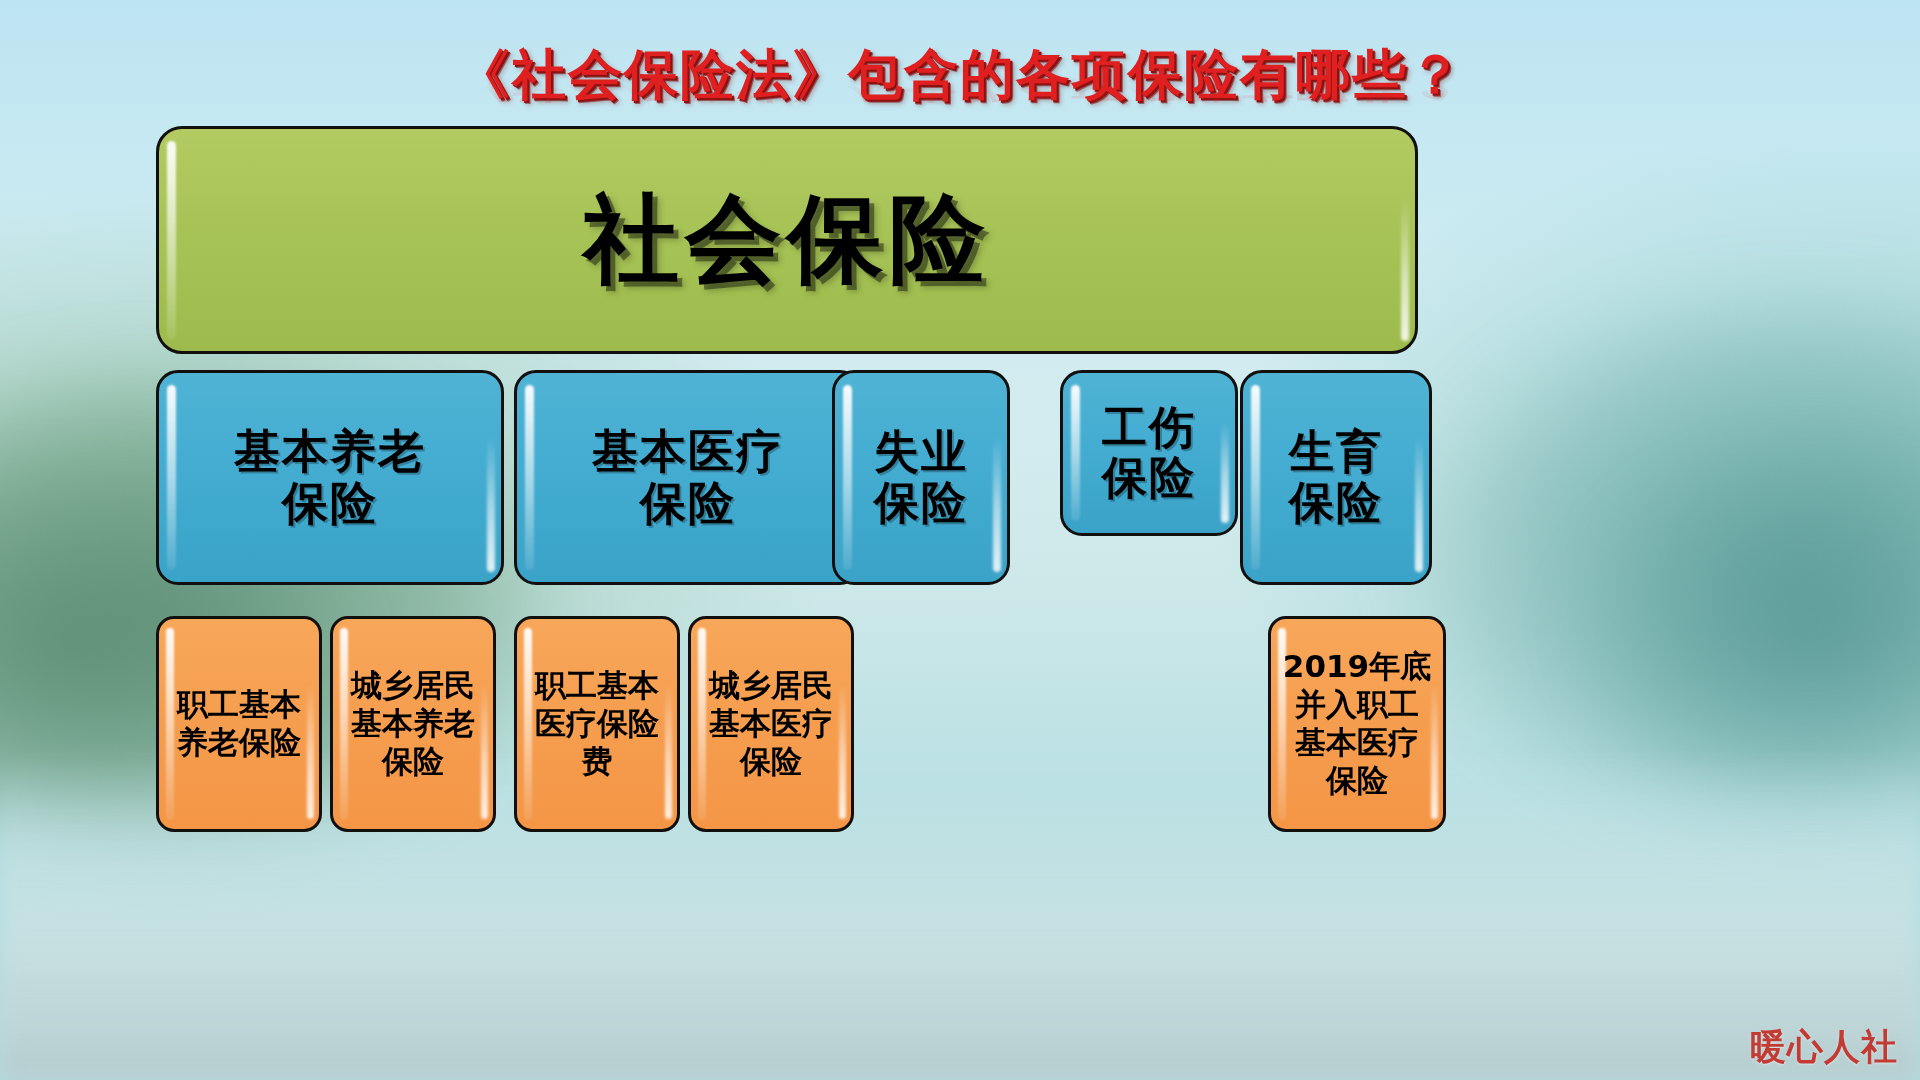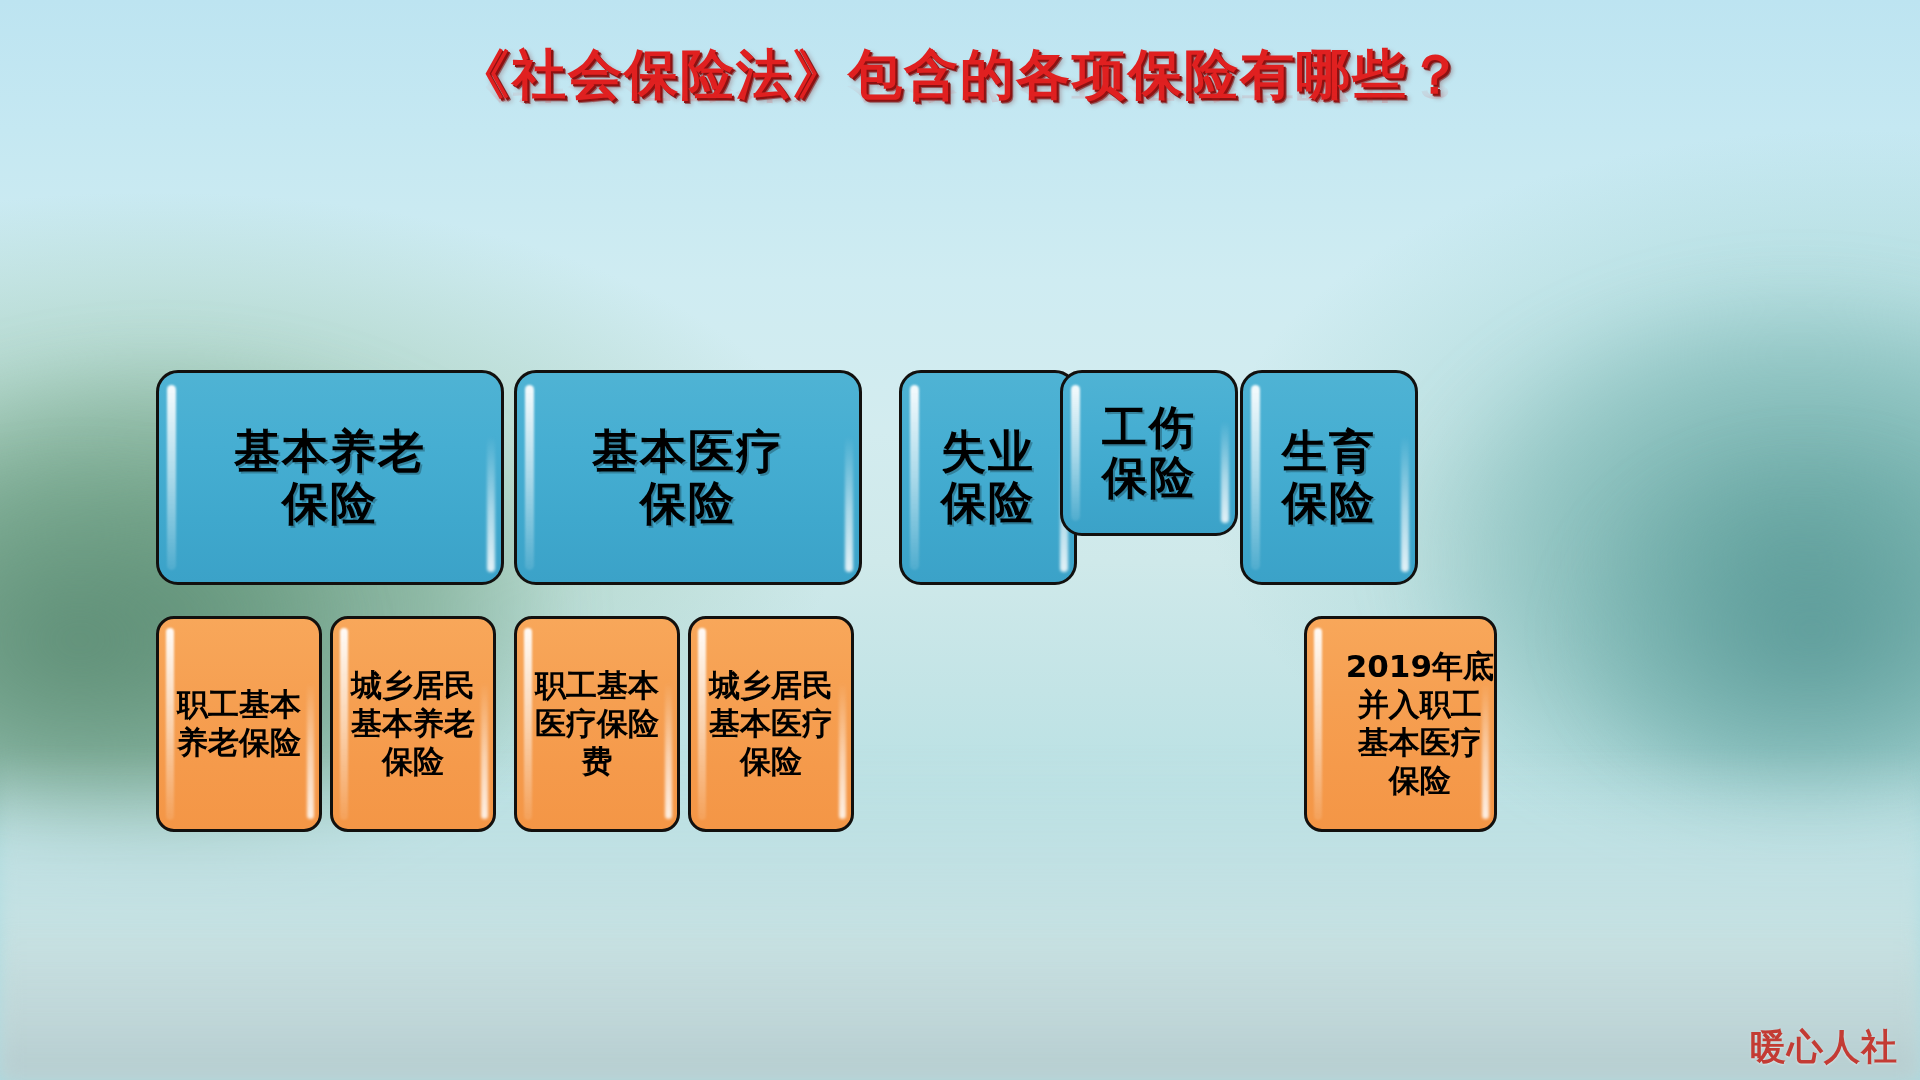--- a/index.html
+++ b/index.html
@@ -225,56 +225,59 @@
   <div class="hill-right"></div>
   <div class="hill-right2"></div>
   <div class="water-haze"></div>
   <div class="water-shine"></div>
 
   <div class="title-wrap">
     <div class="title-main">《社会保险法》包含的各项保险有哪些？</div>
     <div class="title-reflect">《社会保险法》包含的各项保险有哪些？</div>
   </div>
 
+  <div class="box box-green" style="left:156px; top:126px; width:1262px; height:228px;">
+    <span class="box-label">社会保险</span>
+  </div>
 
   <div class="box box-blue" style="left:156px; top:370px; width:348px; height:215px;">
     <span class="box-label"><span>基本养老</span><br><span>保险</span></span>
   </div>
 
   <div class="box box-blue" style="left:514px; top:370px; width:348px; height:215px;">
     <span class="box-label"><span>基本医疗</span><br><span>保险</span></span>
   </div>
 
-  <div class="box box-blue narrow" style="left:899px; top:370px; width:178px; height:215px;">
+  <div class="box box-blue narrow" style="left:832px; top:370px; width:178px; height:215px;">
     <span class="box-label"><span>失业</span><br><span>保险</span></span>
   </div>
 
   <div class="box box-blue narrow" style="left:1060px; top:370px; width:178px; height:166px;">
     <span class="box-label"><span>工伤</span><br><span>保险</span></span>
   </div>
 
-  <div class="box box-blue narrow" style="left:1240px; top:370px; width:178px; height:215px;">
+  <div class="box box-blue narrow" style="left:1240px; top:370px; width:192px; height:215px;">
     <span class="box-label"><span>生育</span><br><span>保险</span></span>
   </div>
 
   <div class="box box-orange" style="left:156px; top:616px; width:166px; height:216px;">
     <span class="box-label">职工基本<br>养老保险</span>
   </div>
 
   <div class="box box-orange" style="left:330px; top:616px; width:166px; height:216px;">
     <span class="box-label">城乡居民<br>基本养老<br>保险</span>
   </div>
 
   <div class="box box-orange" style="left:514px; top:616px; width:166px; height:216px;">
     <span class="box-label">职工基本<br>医疗保险<br>费</span>
   </div>
 
   <div class="box box-orange" style="left:688px; top:616px; width:166px; height:216px;">
     <span class="box-label">城乡居民<br>基本医疗<br>保险</span>
   </div>
 
-  <div class="box box-orange" style="left:1304px; top:616px; width:193px; height:216px;justify-content:flex-end;">
+  <div class="box box-orange" style="left:1268px; top:616px; width:178px; height:216px;">
     <span class="box-label">2019年底<br>并入职工<br>基本医疗<br>保险</span>
   </div>
 
   <div class="watermark">暖心人社</div>
 
 </div>
 
 </body></html>

